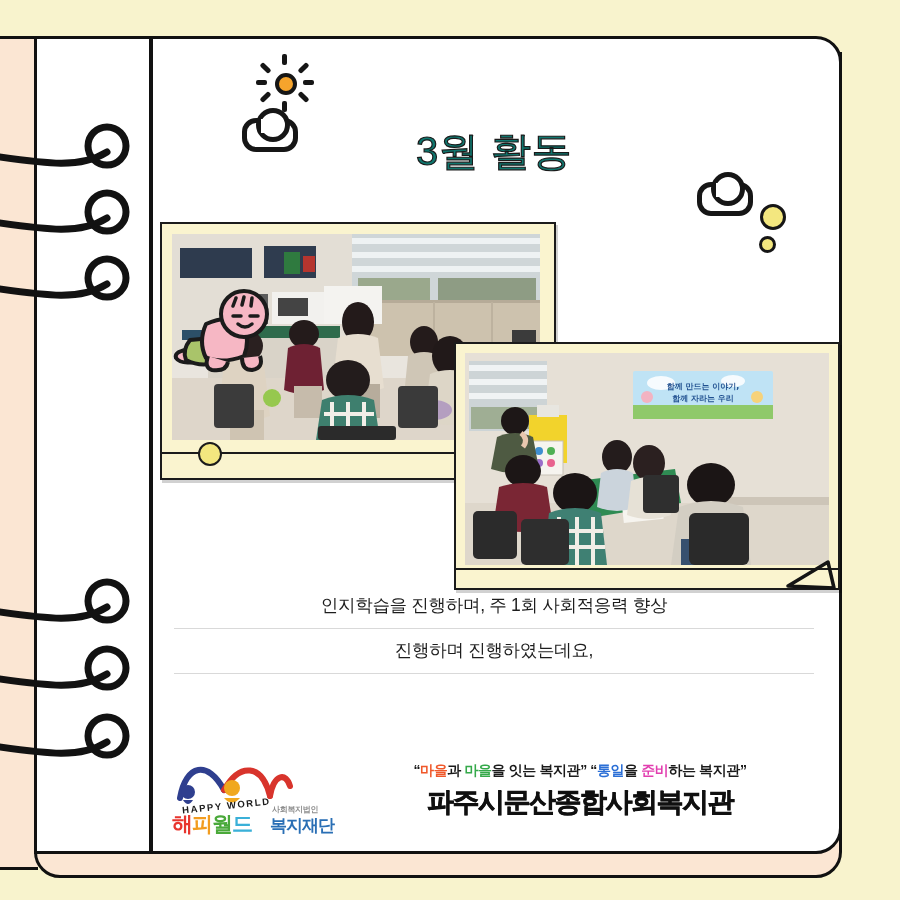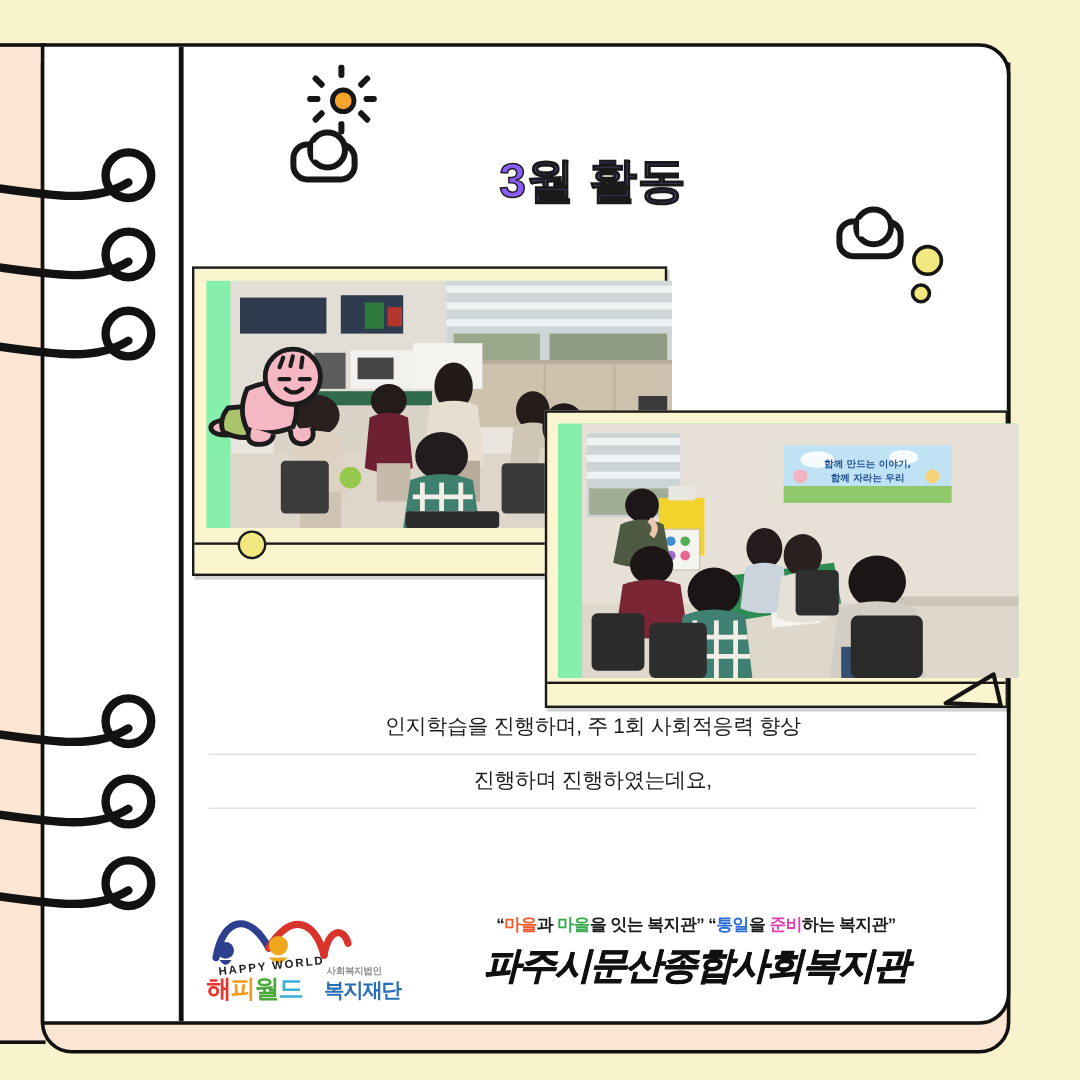--- a/index.html
+++ b/index.html
@@ -52,22 +52,22 @@
     position:absolute;left:152px;top:8px;width:684px;height:812px;
     z-index:5;
   }
 
   
   .title-block{
     position:relative;height:125px;
     text-align:center;
   }
   .title-line{
-    font-weight:bold;
-    color:#8b5cf6;
+    font-weight:normal;
+    color:#0f766e;
     letter-spacing:.5px;
     -webkit-text-stroke:1.2px #1a1a1a;
   }
   .title-1{font-size:40px;line-height:46px;padding-top:24px;}
   .title-2{font-size:40px;line-height:48px;}
 
   .deco{position:absolute;}
   .cloud{
     width:46px;height:24px;border:5px solid #161616;border-radius:14px;
     background:#fff;position:relative;
@@ -94,21 +94,21 @@
   .dot-small{
     position:absolute;width:11px;height:11px;border-radius:50%;
     background:#f3e77f;border:3px solid #161616;
   }
 
   
   .photo-frame{
     position:absolute;background:#faf4cf;border:2.5px solid #1b1b1b;
     box-shadow:2px 3px 0 rgba(0,0,0,.18);
   }
-  .photo-inner{position:absolute;overflow:hidden;background:#86efac;padding-left:20px;}
+  .photo-inner{position:absolute;overflow:hidden;background:#a21caf;}
   .photo-caption-bar{position:absolute;left:0;right:0;border-top:2px solid #1b1b1b;}
   .photo-dot{
     position:absolute;width:20px;height:20px;border-radius:50%;
     background:#f3e77f;border:2.5px solid #1b1b1b;
   }
 
   
   .baby{position:absolute;}
 
   
@@ -120,22 +120,22 @@
   .hr-soft{height:1px;background:#d9d9d9;margin:0 22px;}
 
   
   .footer{position:absolute;left:0;top:722px;width:684px;height:88px;}
   .slogan{
     position:absolute;left:178px;top:4px;width:500px;text-align:center;
     font-size:14px;font-weight:bold;letter-spacing:-.4px;white-space:nowrap;
   }
   .orgname{
     position:absolute;left:178px;top:26px;width:500px;text-align:center;
-    font-size:31px;font-weight:bold;color:#101010;letter-spacing:-1.5px;
-    -webkit-text-stroke:.6px #101010;white-space:nowrap;font-style:italic;
+    font-size:27px;font-weight:bold;color:#101010;letter-spacing:-1.5px;
+    -webkit-text-stroke:.6px #101010;white-space:nowrap;
   }
   .logo{position:absolute;left:14px;top:2px;width:170px;height:84px;}
   .hw-text{
     position:absolute;left:16px;top:40px;font-size:9.5px;font-weight:bold;
     letter-spacing:1.6px;color:#1b1b1b;transform:rotate(-6deg);
   }
   .hpw{position:absolute;left:6px;top:50px;font-size:21px;font-weight:bold;letter-spacing:-1px;}
   .hpw span{display:inline-block;}
   .corp-sm{position:absolute;left:106px;top:44px;font-size:8px;color:#8d8d8d;font-weight:bold;letter-spacing:-.3px;}
   .corp-lg{position:absolute;left:104px;top:54px;font-size:17px;color:#2a6fb5;font-weight:bold;letter-spacing:-1px;}

